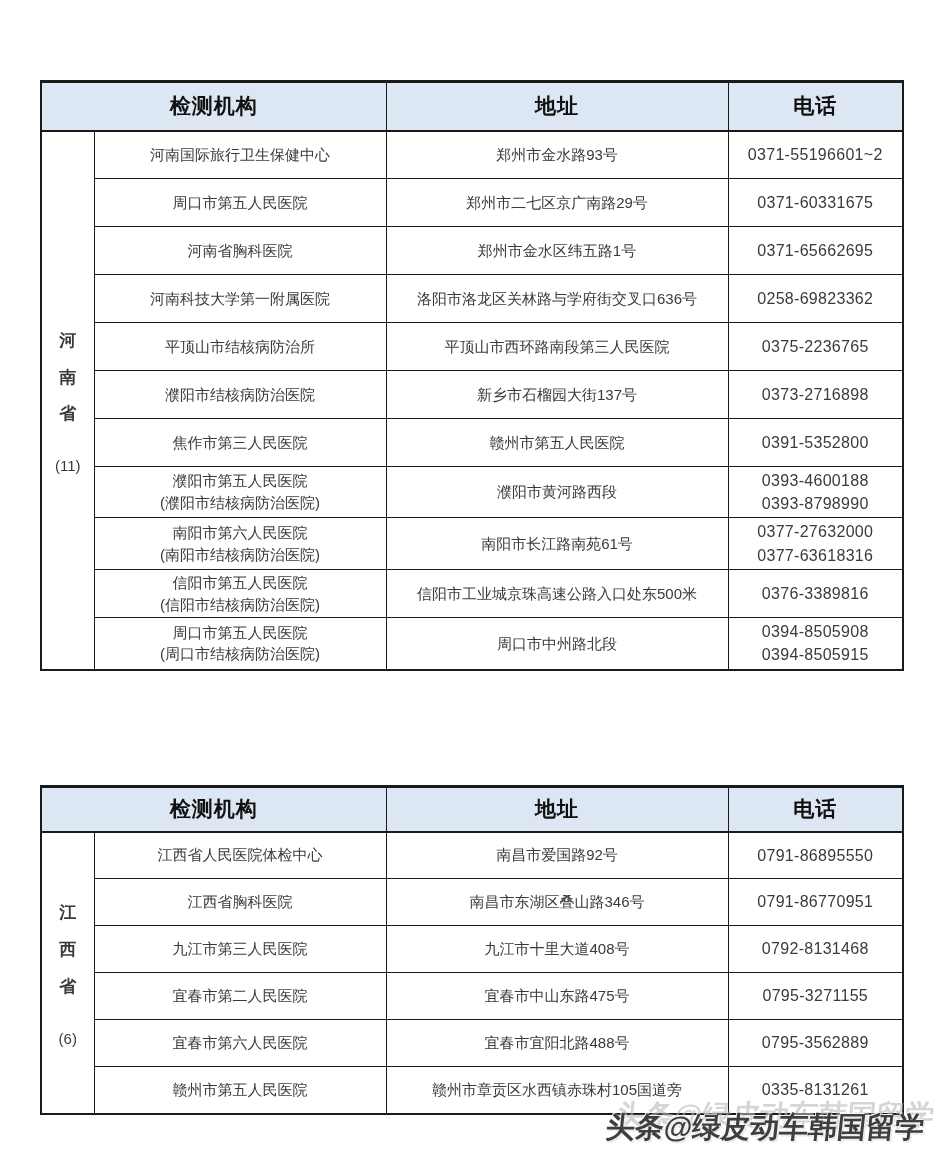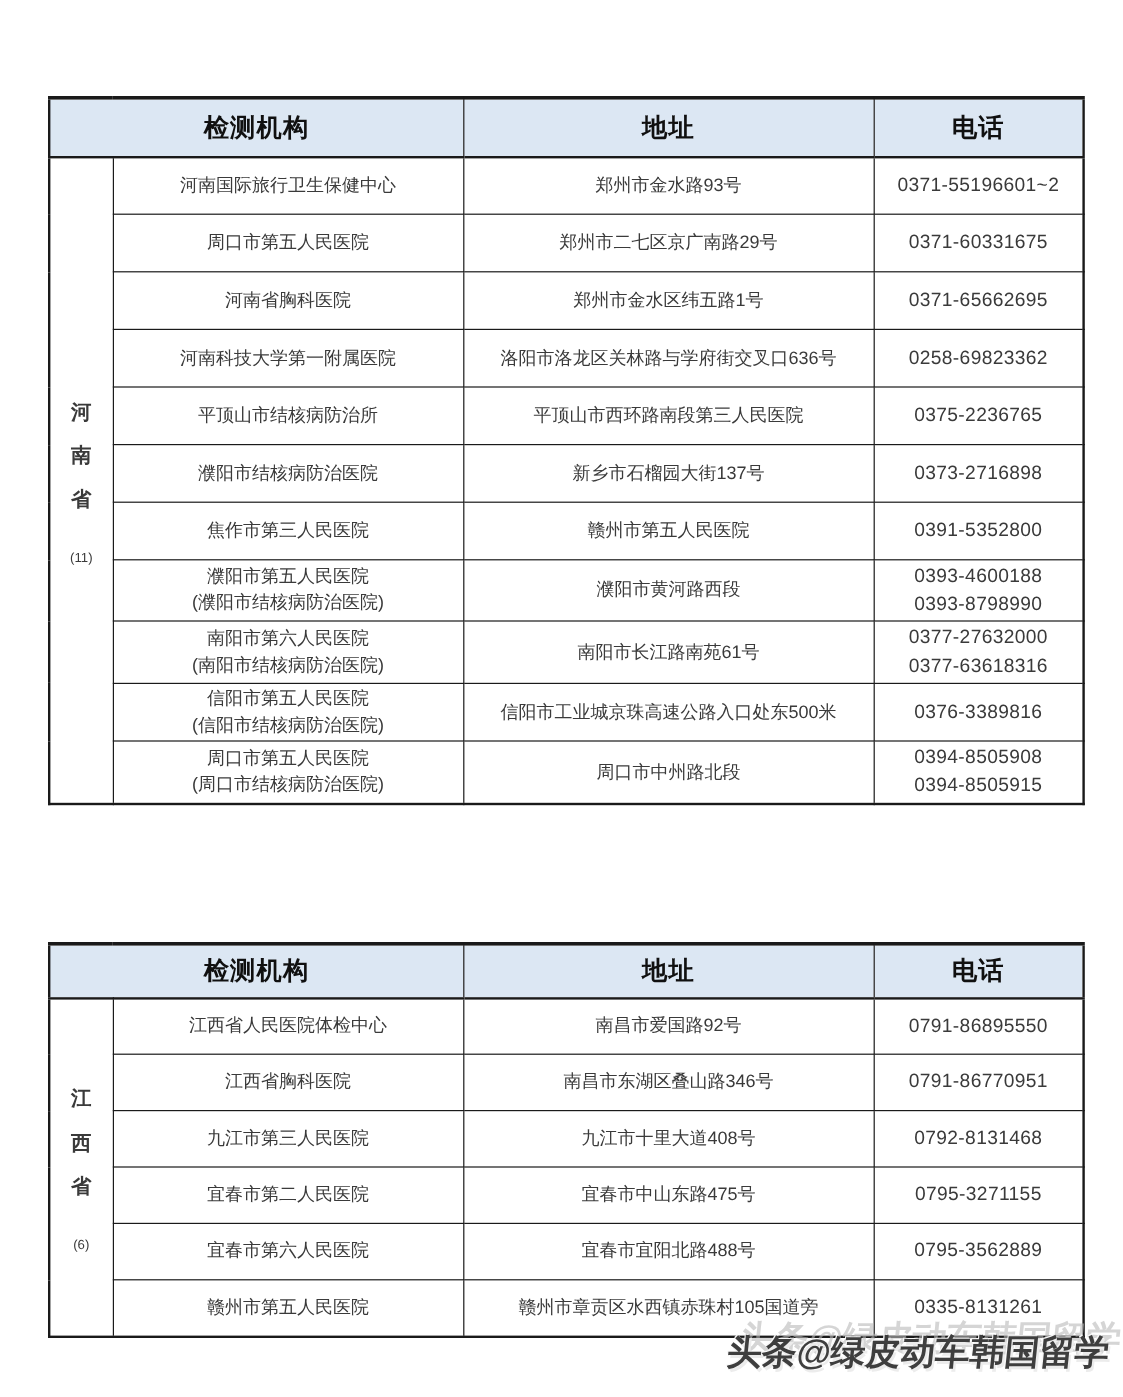--- a/index.html
+++ b/index.html
@@ -72,21 +72,21 @@
   .prov-name {
     width: 1.15em;
     margin: 0 auto;
     word-break: break-all;
     font-size: 17px;
     line-height: 2.15;
     color: var(--text-color, #3a3a3a);
     font-weight: bold;
   }
   .prov-count {
-    font-size: 11px;
+    font-size: 15px;
     margin-top: 1px;
     color: var(--text-color, #3a3a3a);
   }
 
   .watermark {
     position: absolute;
     top: 1094px;
     right: 0;
     width: 345px;
     height: 70px;

